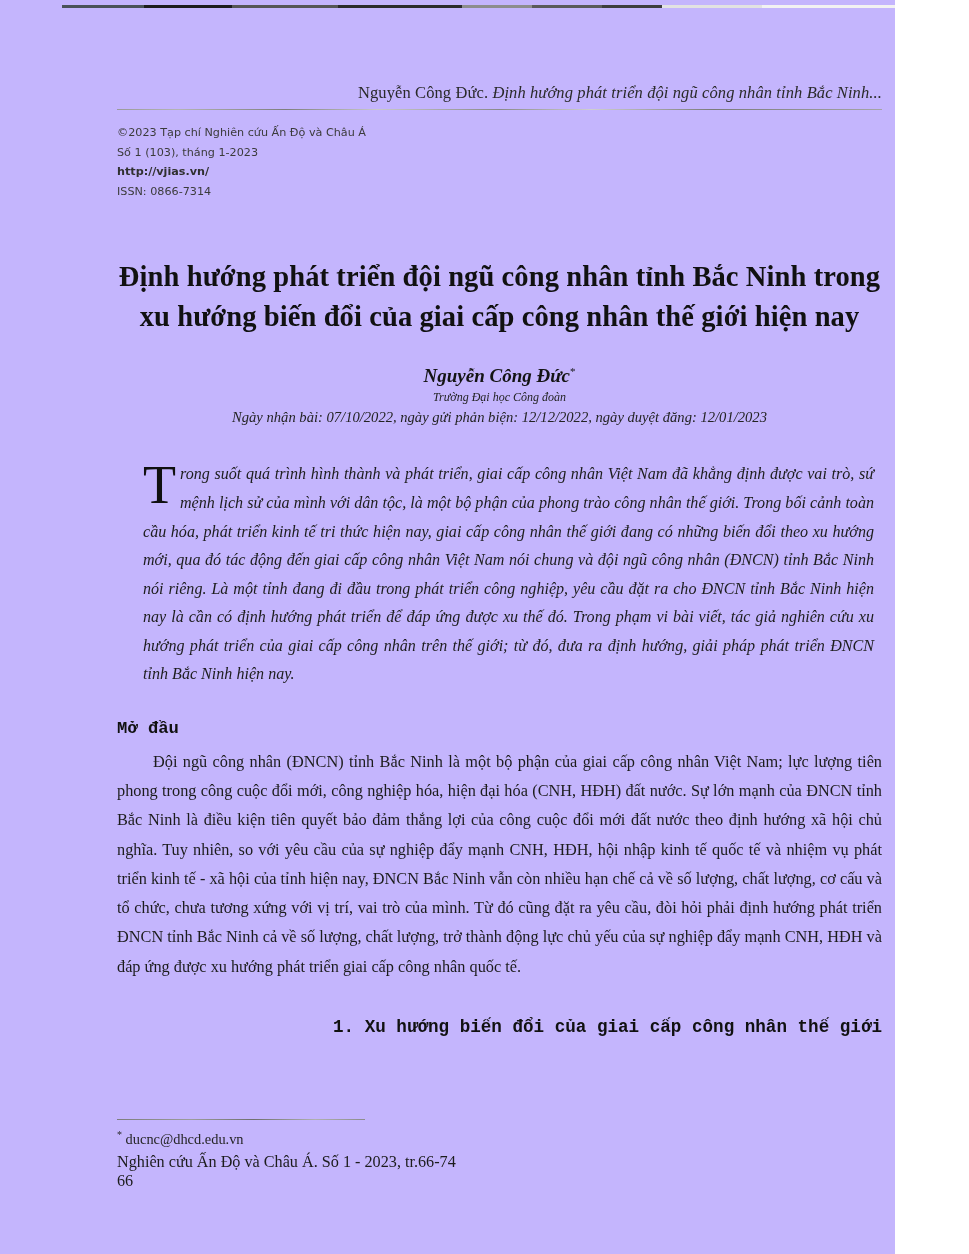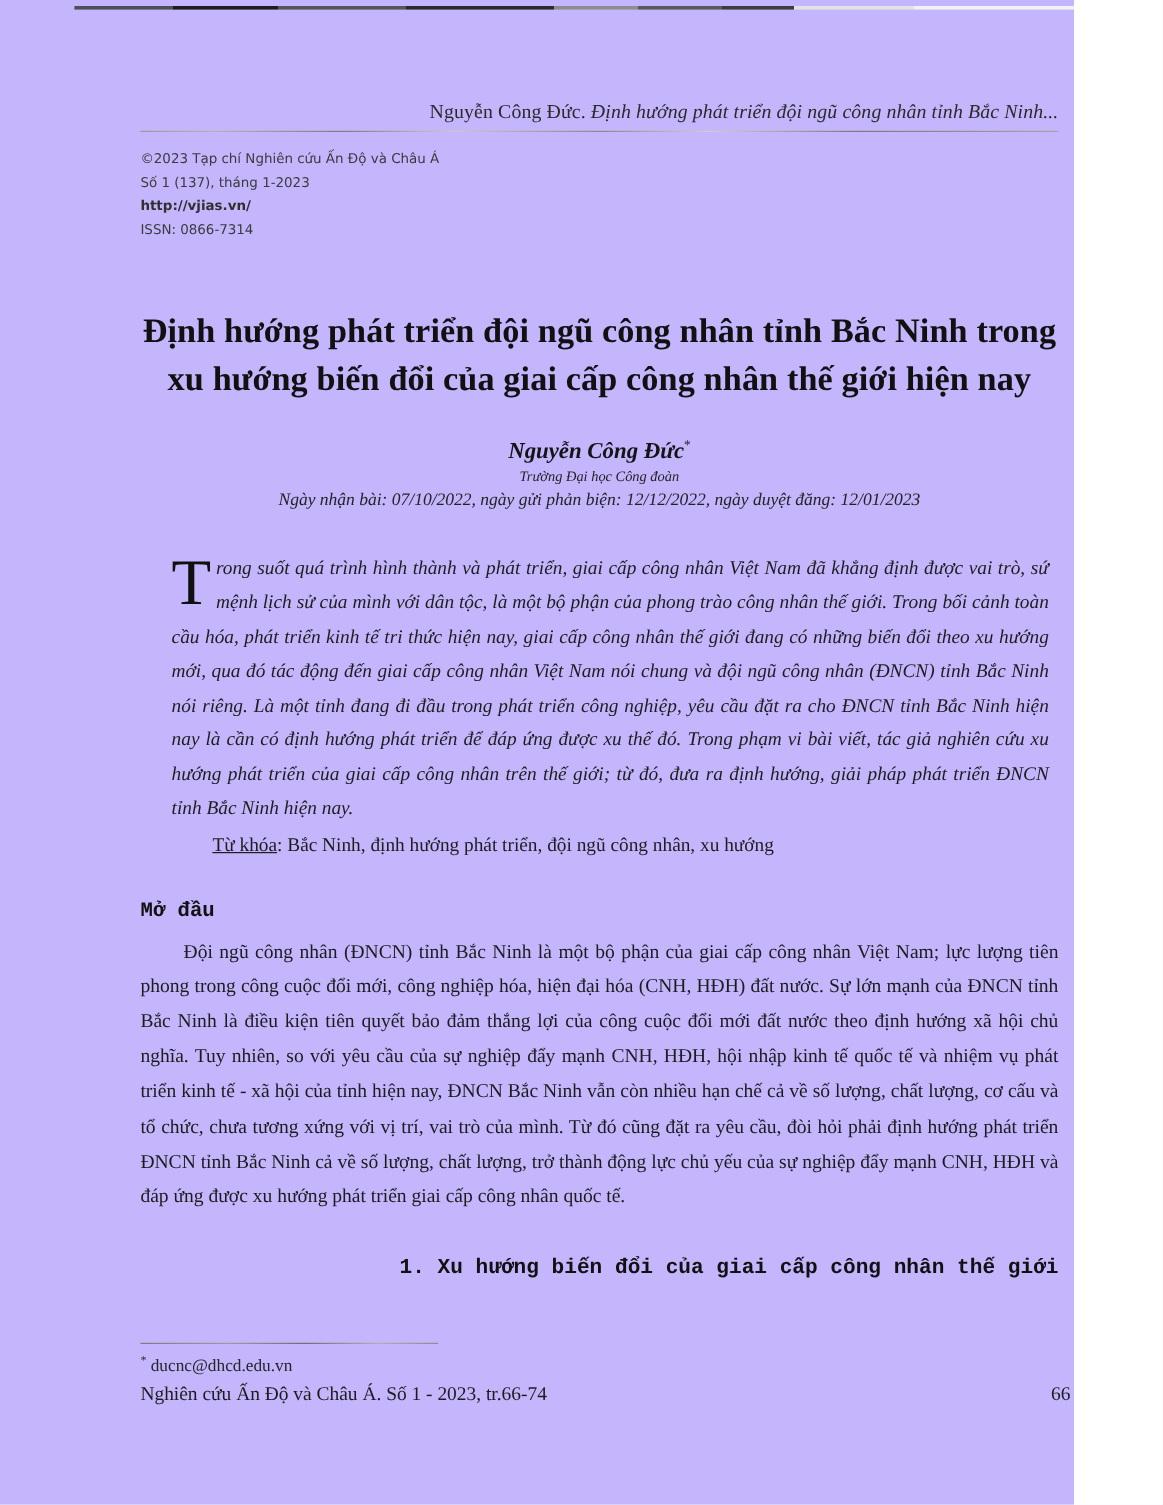--- a/index.html
+++ b/index.html
@@ -193,60 +193,58 @@
     vertical-align: super;
     font-size: 10px;
   }
   .footer-line {
     margin-top: 5px;
     display: flex;
     justify-content: space-between;
     align-items: baseline;
     font-size: 16.2px;
     color: #1c1c1c;
+    flex-direction: column;
   }
   .page-number { font-size: 16.2px; text-align: center; }
 </style>
 </head>
 <body>
 
 <div id="page">
 
   <div class="scan-artifact"></div>
 
   <div class="content">
 
     <div class="running-head">
       <span class="rh-author">Nguyễn Công Đức.</span>
       <span class="rh-title">Định hướng phát triển đội ngũ công nhân tỉnh Bắc Ninh...</span>
     </div>
     <div class="head-rule"></div>
 
     <div class="imprint">
       <div>©2023 Tạp chí Nghiên cứu Ấn Độ và Châu Á</div>
-      <div>Số 1 (137), tháng 1-2023</div>
+      <div>Số 1 (103), tháng 1-2023</div>
       <div class="url">http://vjias.vn/</div>
       <div>ISSN: 0866-7314</div>
     </div>
 
     <h1 class="article-title">Định hướng phát triển đội ngũ công nhân tỉnh Bắc Ninh trong xu hướng biến đổi của giai cấp công nhân thế giới hiện nay</h1>
 
     <div class="author-name">
       <span>Nguyễn Công Đức</span><span class="fn-marker">*</span>
     </div>
     <div class="affiliation">Trường Đại học Công đoàn</div>
     <div class="dates">Ngày nhận bài: 07/10/2022, ngày gửi phản biện: 12/12/2022, ngày duyệt đăng: 12/01/2023</div>
 
     <div class="abstract">
       <span class="dropcap">T</span><span>rong suốt quá trình hình thành và phát triển, giai cấp công nhân Việt Nam đã khẳng định được vai trò, sứ mệnh lịch sử của mình với dân tộc, là một bộ phận của phong trào công nhân thế giới. Trong bối cảnh toàn cầu hóa, phát triển kinh tế tri thức hiện nay, giai cấp công nhân thế giới đang có những biến đổi theo xu hướng mới, qua đó tác động đến giai cấp công nhân Việt Nam nói chung và đội ngũ công nhân (ĐNCN) tỉnh Bắc Ninh nói riêng. Là một tỉnh đang đi đầu trong phát triển công nghiệp, yêu cầu đặt ra cho ĐNCN tỉnh Bắc Ninh hiện nay là cần có định hướng phát triển để đáp ứng được xu thế đó. Trong phạm vi bài viết, tác giả nghiên cứu xu hướng phát triển của giai cấp công nhân trên thế giới; từ đó, đưa ra định hướng, giải pháp phát triển ĐNCN tỉnh Bắc Ninh hiện nay.</span>
     </div>
 
-    <div class="keywords">
-      <span class="kw-label">Từ khóa</span><span>: Bắc Ninh, định hướng phát triển, đội ngũ công nhân, xu hướng</span>
-    </div>
 
     <div class="section-heading">Mở đầu</div>
     <div class="body-para">Đội ngũ công nhân (ĐNCN) tỉnh Bắc Ninh là một bộ phận của giai cấp công nhân Việt Nam; lực lượng tiên phong trong công cuộc đổi mới, công nghiệp hóa, hiện đại hóa (CNH, HĐH) đất nước. Sự lớn mạnh của ĐNCN tỉnh Bắc Ninh là điều kiện tiên quyết bảo đảm thắng lợi của công cuộc đổi mới đất nước theo định hướng xã hội chủ nghĩa. Tuy nhiên, so với yêu cầu của sự nghiệp đẩy mạnh CNH, HĐH, hội nhập kinh tế quốc tế và nhiệm vụ phát triển kinh tế - xã hội của tỉnh hiện nay, ĐNCN Bắc Ninh vẫn còn nhiều hạn chế cả về số lượng, chất lượng, cơ cấu và tổ chức, chưa tương xứng với vị trí, vai trò của mình. Từ đó cũng đặt ra yêu cầu, đòi hỏi phải định hướng phát triển ĐNCN tỉnh Bắc Ninh cả về số lượng, chất lượng, trở thành động lực chủ yếu của sự nghiệp đẩy mạnh CNH, HĐH và đáp ứng được xu hướng phát triển giai cấp công nhân quốc tế.</div>
 
     <div class="section-heading numbered">1. Xu hướng biến đổi của giai cấp công nhân thế giới</div>
 
   </div>
 
   <div class="footer">
     <div class="fn-rule"></div>

